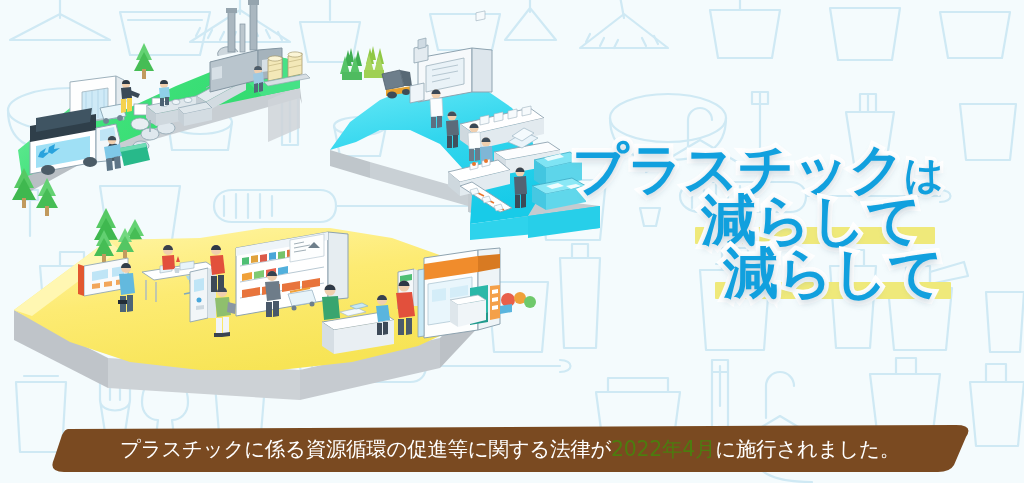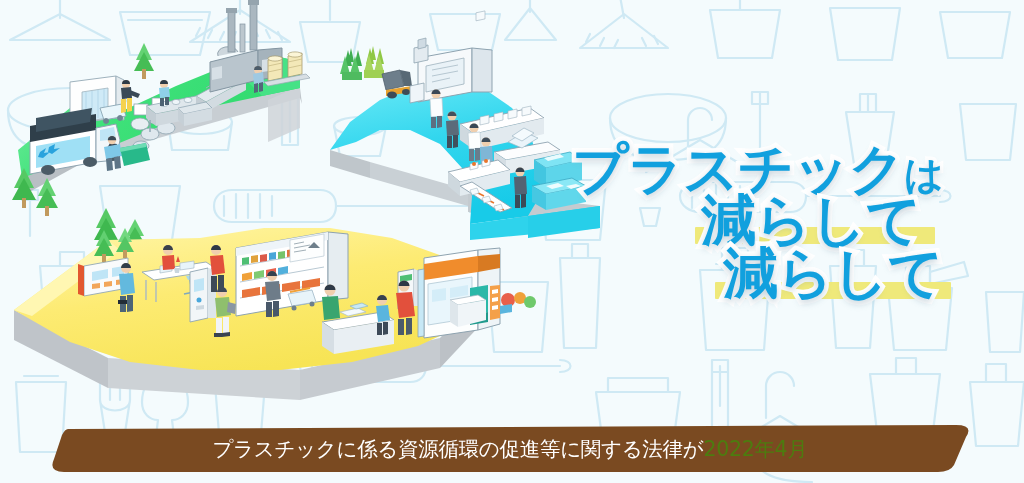--- a/index.html
+++ b/index.html
@@ -672,16 +672,17 @@
     </div>
   </div>
 
   <div class="ribbon">
     <svg class="ribbon-bg" viewBox="0 0 928 47" preserveAspectRatio="none" xmlns="http://www.w3.org/2000/svg">
       <path d="M22 4 L910 0 Q928 0 920 12 L908 40 Q904 47 892 47 L18 47 Q2 47 8 34 L16 10 Q19 4 22 4 Z" fill="#7a4a21"></path>
     </svg>
     <div class="ribbon-txt">
       <span>プラスチックに係る資源循環の促進等に関する法律が</span>
         <span class="hi-yellow">2022年4月</span>
+        <span>に施行されました。</span>
     </div>
   </div>
 
 </div>
 
 </body></html>

